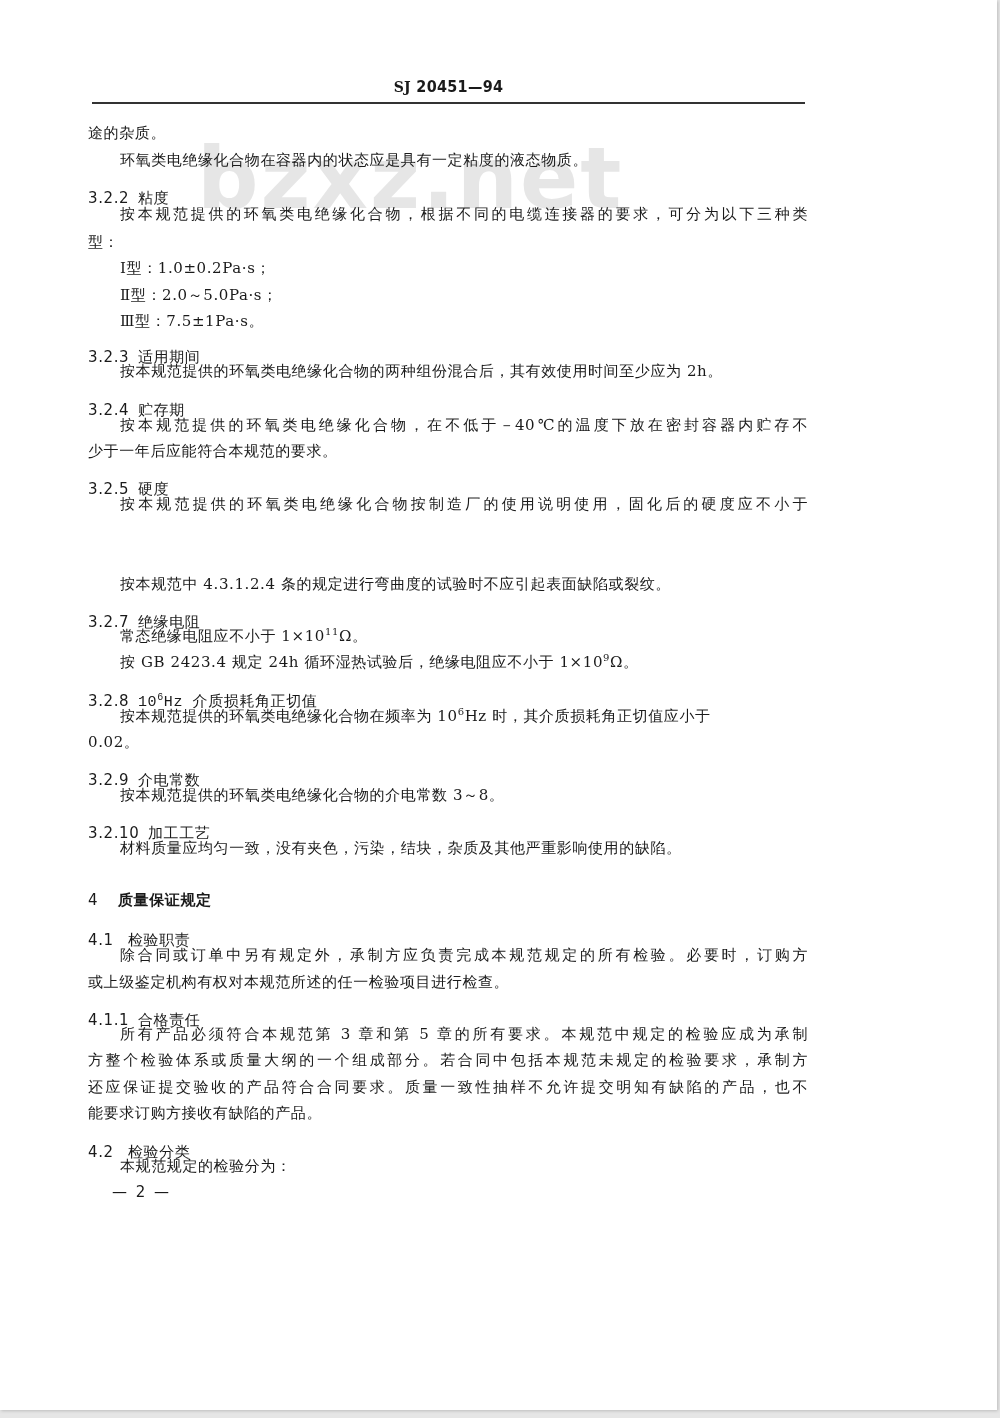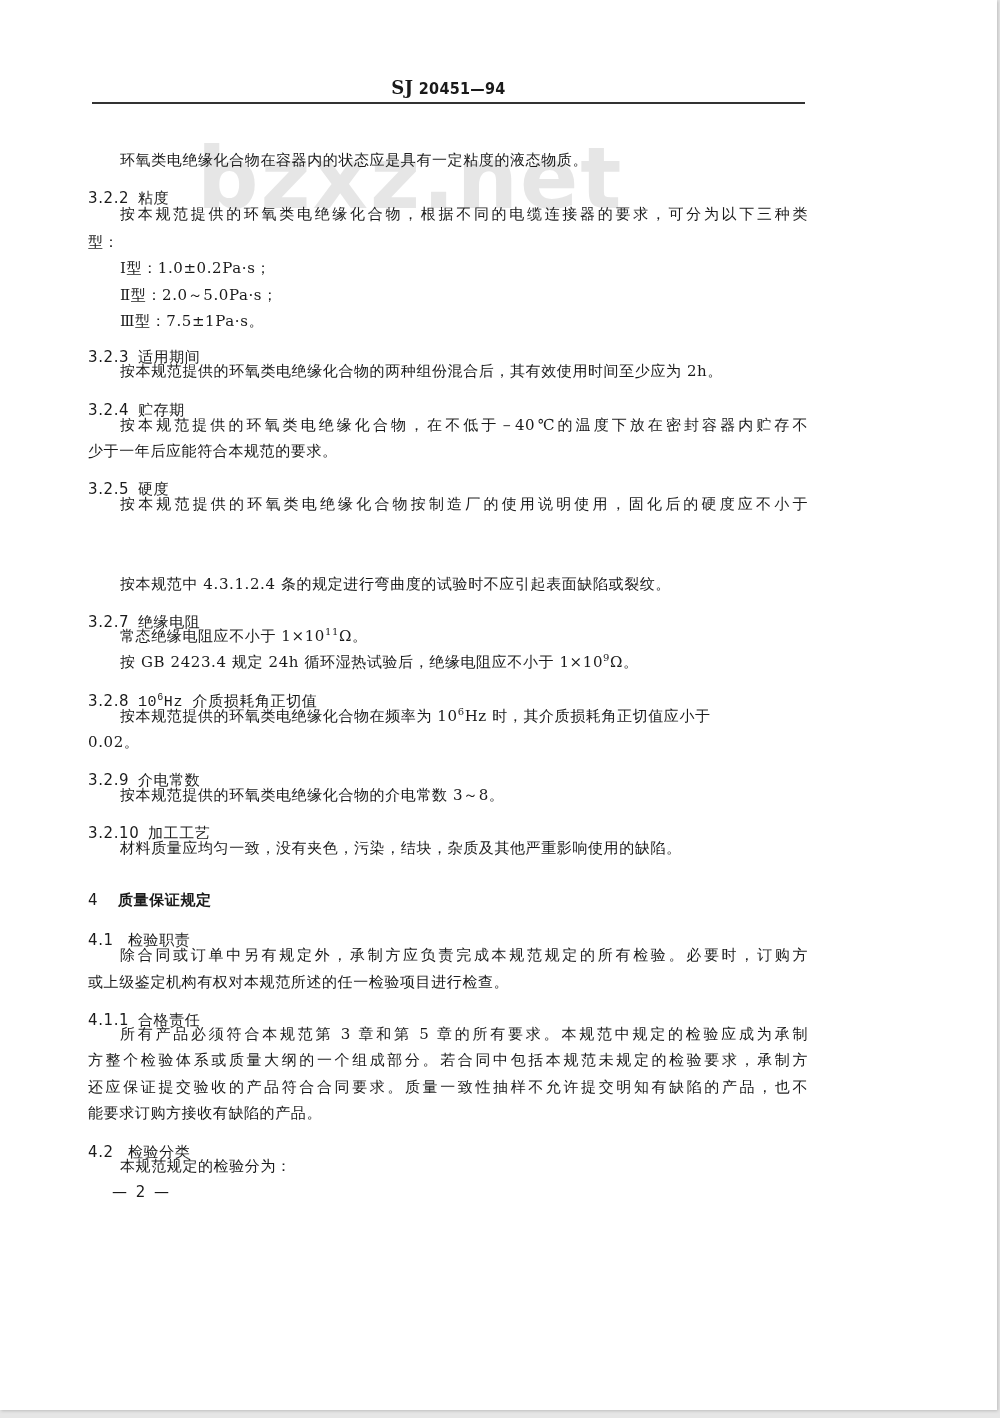--- a/index.html
+++ b/index.html
@@ -22,21 +22,21 @@
     font-weight: bold; font-size: 86px; letter-spacing: 2px;
     color: rgba(200,200,200,0.45);
     line-height: 1; pointer-events: none; user-select: none;
   }
   .hdr {
     position: absolute; top: 77px; left: 0; width: 897px;
     text-align: center;
     font-family: "DejaVu Sans Condensed", "DejaVu Sans", sans-serif;
     font-size: 16px; font-weight: bold; letter-spacing: 0.3px;
   }
-  .hdr .sj { font-family: "DejaVu Serif", serif; font-weight: bold; font-size: 18px; margin-top: 16px; }
+  .hdr .sj { font-family: "DejaVu Serif", serif; font-weight: bold; font-size: 14px; margin-top: 16px; }
   .rule {
     position: absolute; left: 92px; top: 102px; width: 713px; height: 1.5px;
     background: #333;
   }
   .ln {
     position: absolute; left: 88px; width: 720px;
     font-size: 15px; line-height: 20px; white-space: nowrap;
     letter-spacing: 0.6px;
   }
   .ind { left: 120px; }
@@ -61,20 +61,21 @@
 <div class="page">
 
   <div class="watermark">bzxz.net</div>
 
   <div class="hdr">
     <span class="sj">SJ</span>
     <span>20451—94</span>
   </div>
   <div class="rule"></div>
 
+  <div class="ln" style="top:123px">途的杂质。</div>
   <div class="ln ind" style="top:150px">环氧类电绝缘化合物在容器内的状态应是具有一定粘度的液态物质。</div>
 
   <div class="ln h" style="top:176px">
     <span class="num">3.2.2</span><span class="ttl">粘度</span>
   </div>
   <div class="ln ind justify" style="top:204px">按本规范提供的环氧类电绝缘化合物，根据不同的电缆连接器的要求，可分为以下三种类</div>
   <div class="ln" style="top:232px">型：</div>
   <div class="ln ind" style="top:258px">
     <span>Ⅰ型：</span><span>1.0±0.2Pa·s；</span>
   </div>

